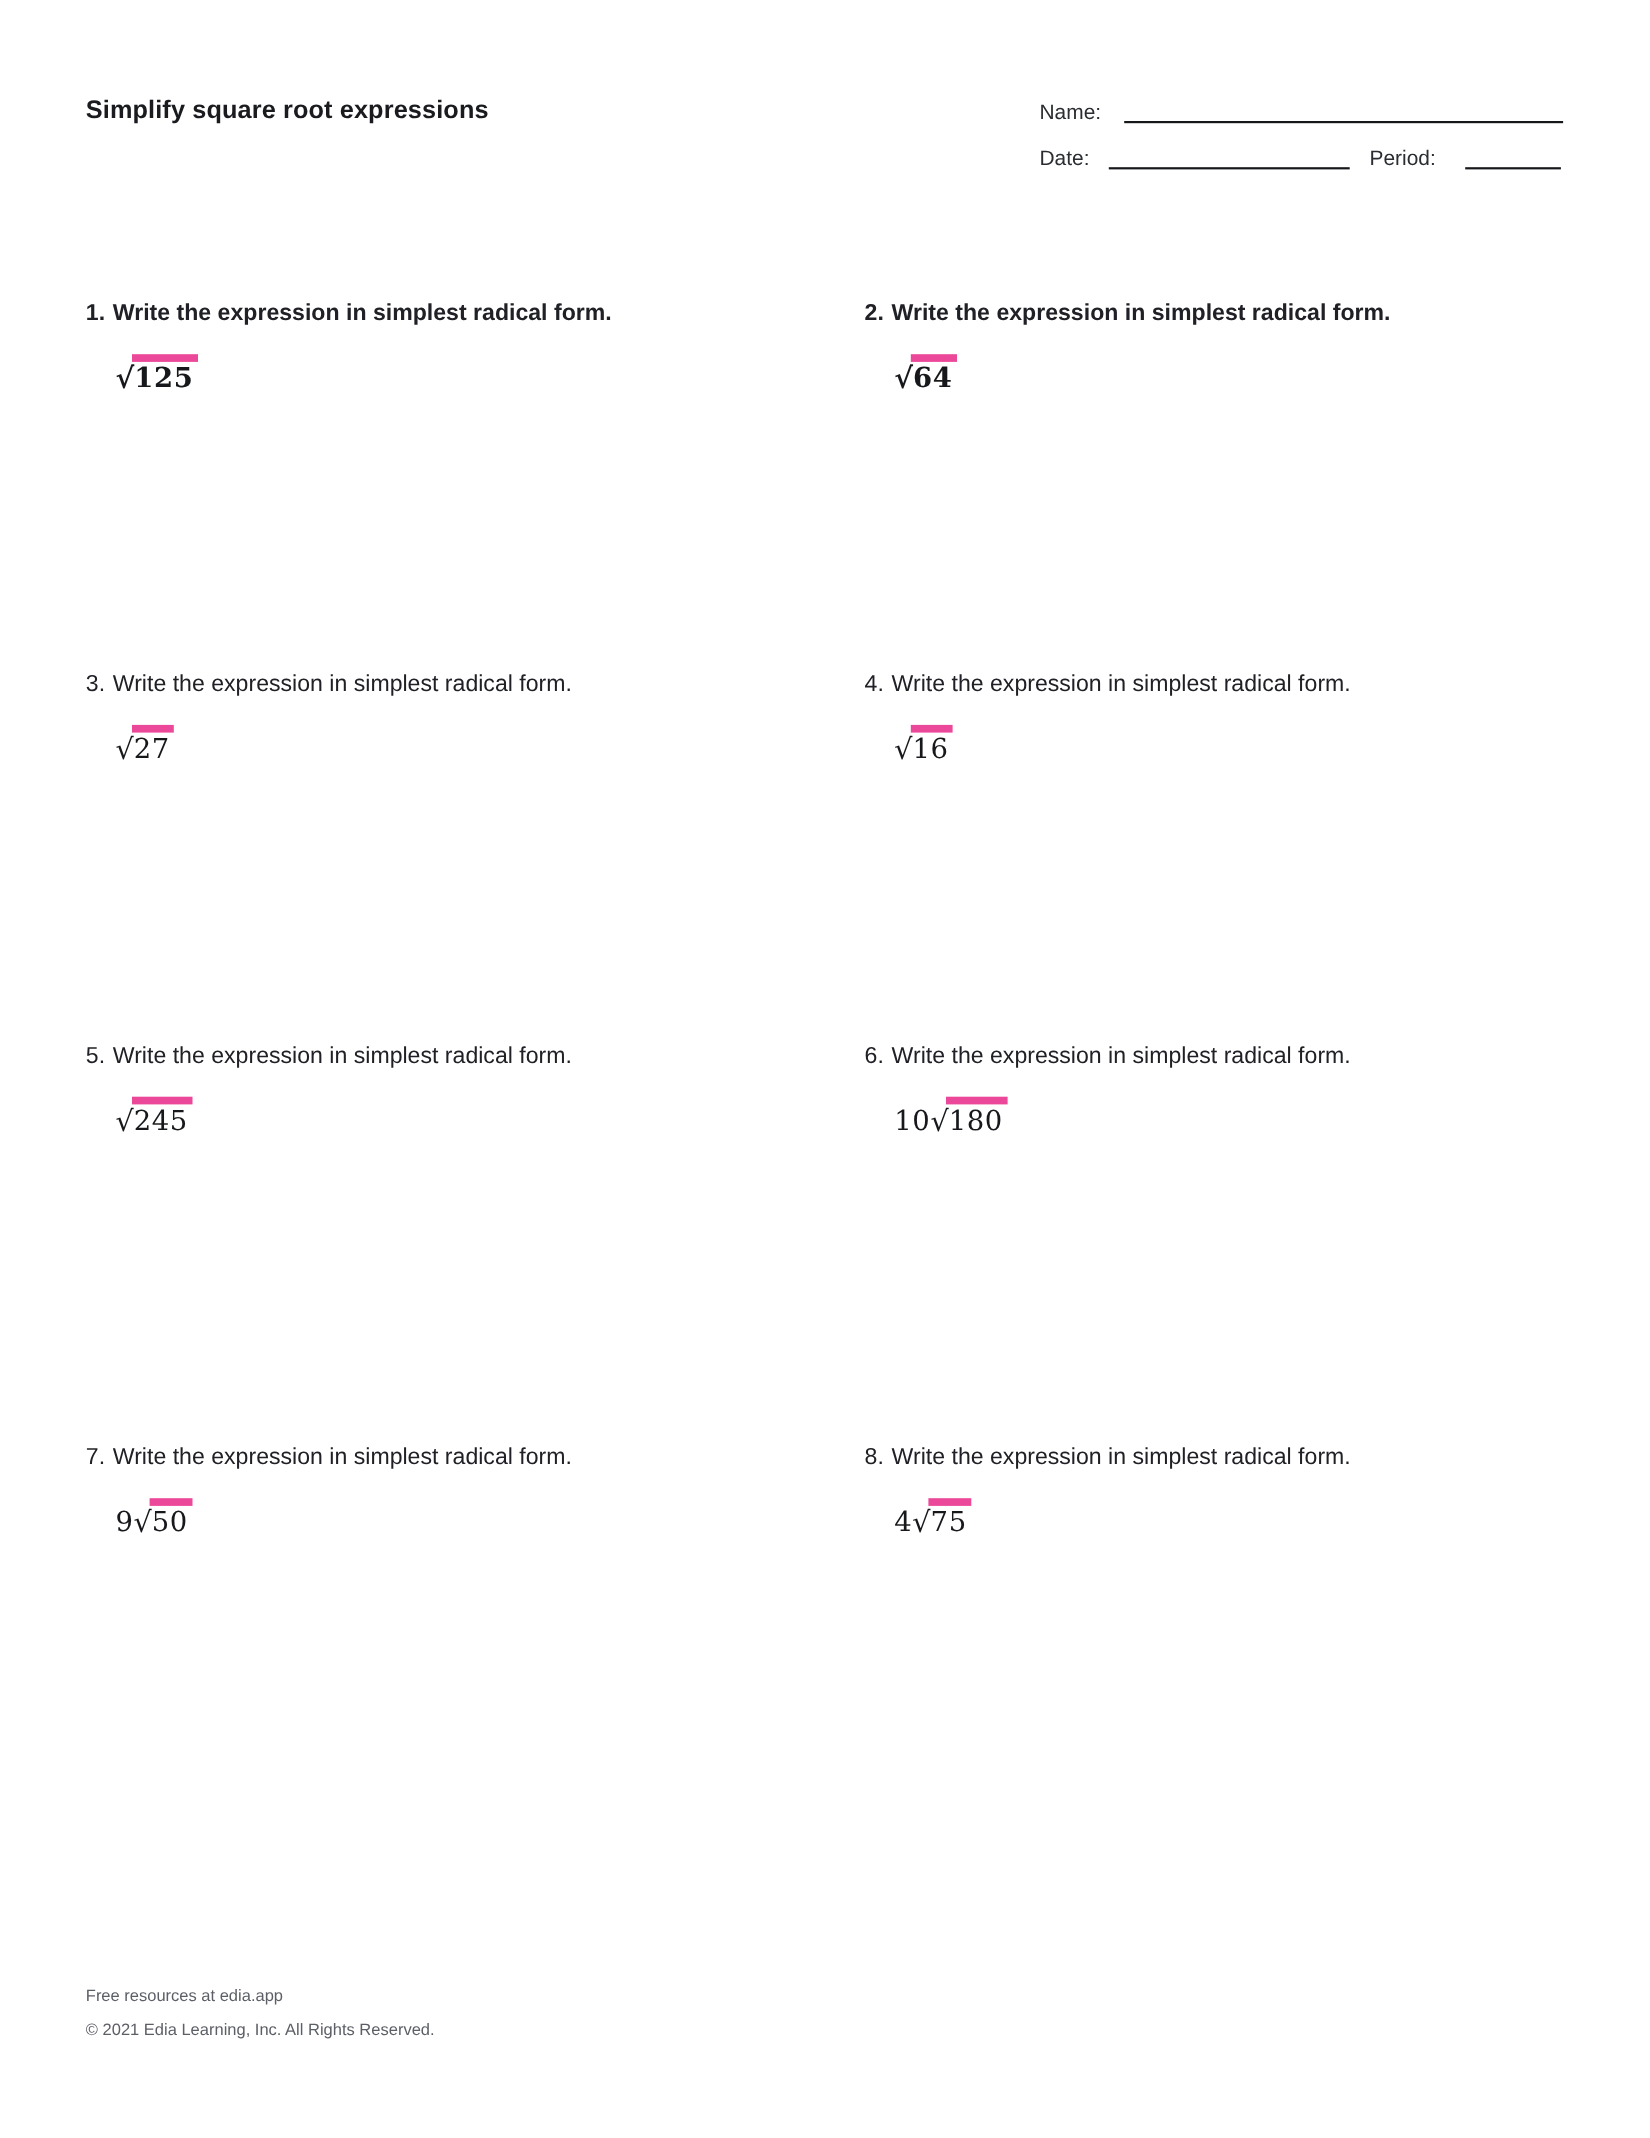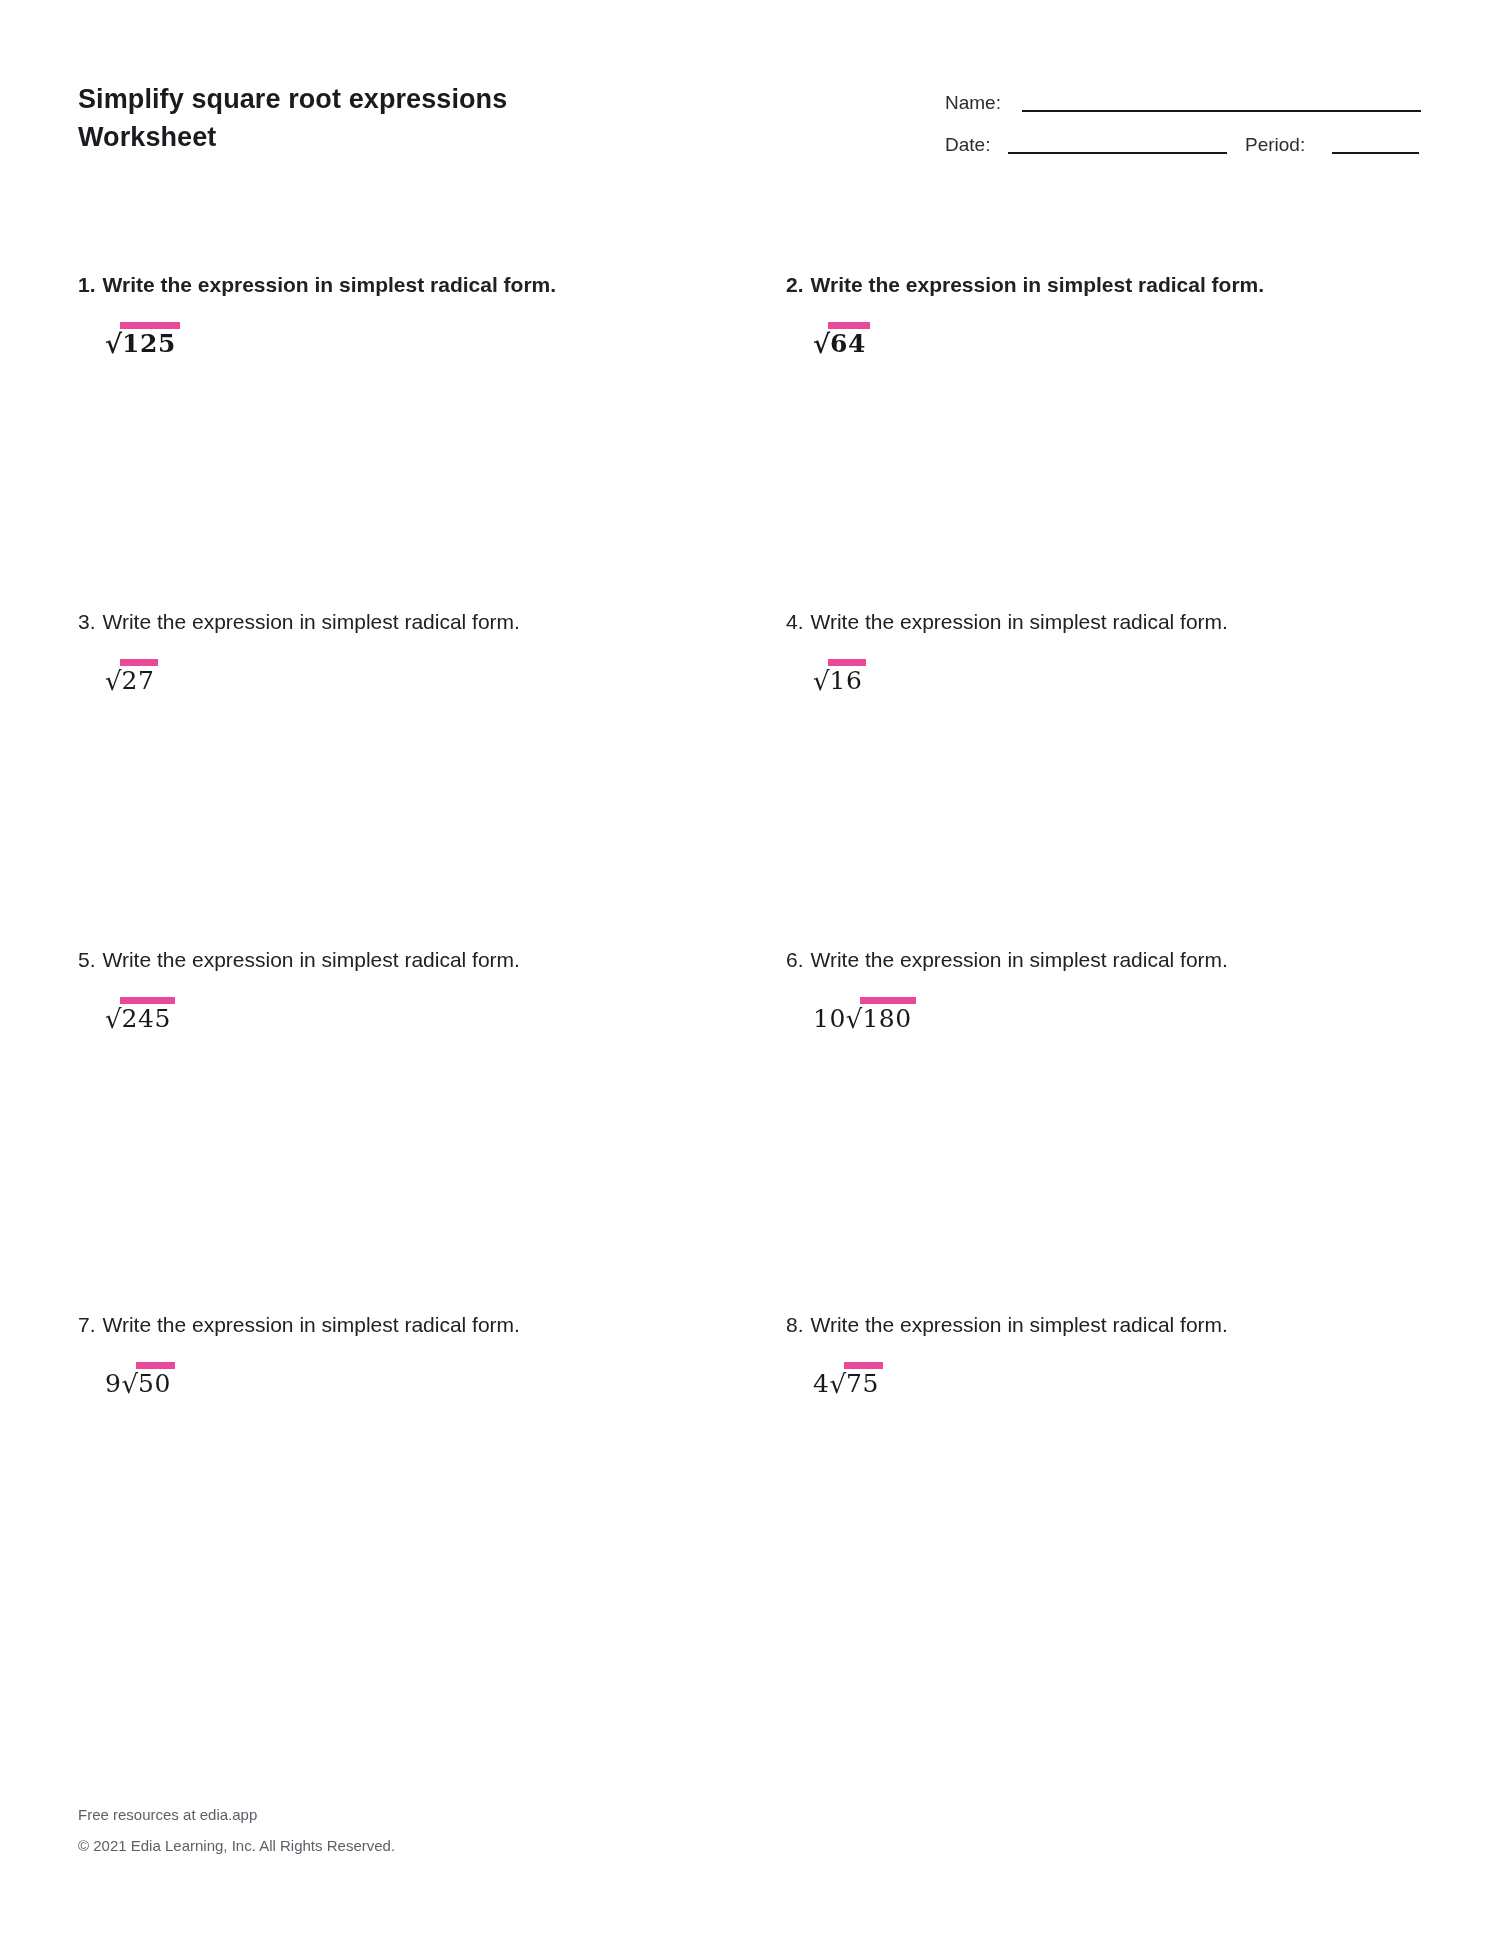--- a/index.html
+++ b/index.html
@@ -12,21 +12,21 @@
     font-family: "Liberation Sans", sans-serif;
     color: #1d2025;
     overflow: hidden;
   }
 
   
   .title {
     position: absolute;
     left: 78px;
     top: 80px;
-    font-size: 27px;
+    font-size: 23px;
     font-weight: 700;
     line-height: 38px;
     color: #191b1f;
     letter-spacing: 0.1px;
   }
   .hdr-label {
     position: absolute;
     font-size: 19px;
     color: #2a2d31;
   }
@@ -94,21 +94,20 @@
     color: #5c5f66;
   }
 </style>
 </head>
 <body>
 
 <div class="page">
 
   <div class="title">
     <div>Simplify square root expressions</div>
-    <div>Worksheet</div>
   </div>
 
   <div class="hdr-label name-label">Name:</div>
   <div class="blank-line name-line"></div>
 
   <div class="hdr-label date-label">Date:</div>
   <div class="blank-line date-line"></div>
 
   <div class="hdr-label period-label">Period:</div>
   <div class="blank-line period-line"></div>

